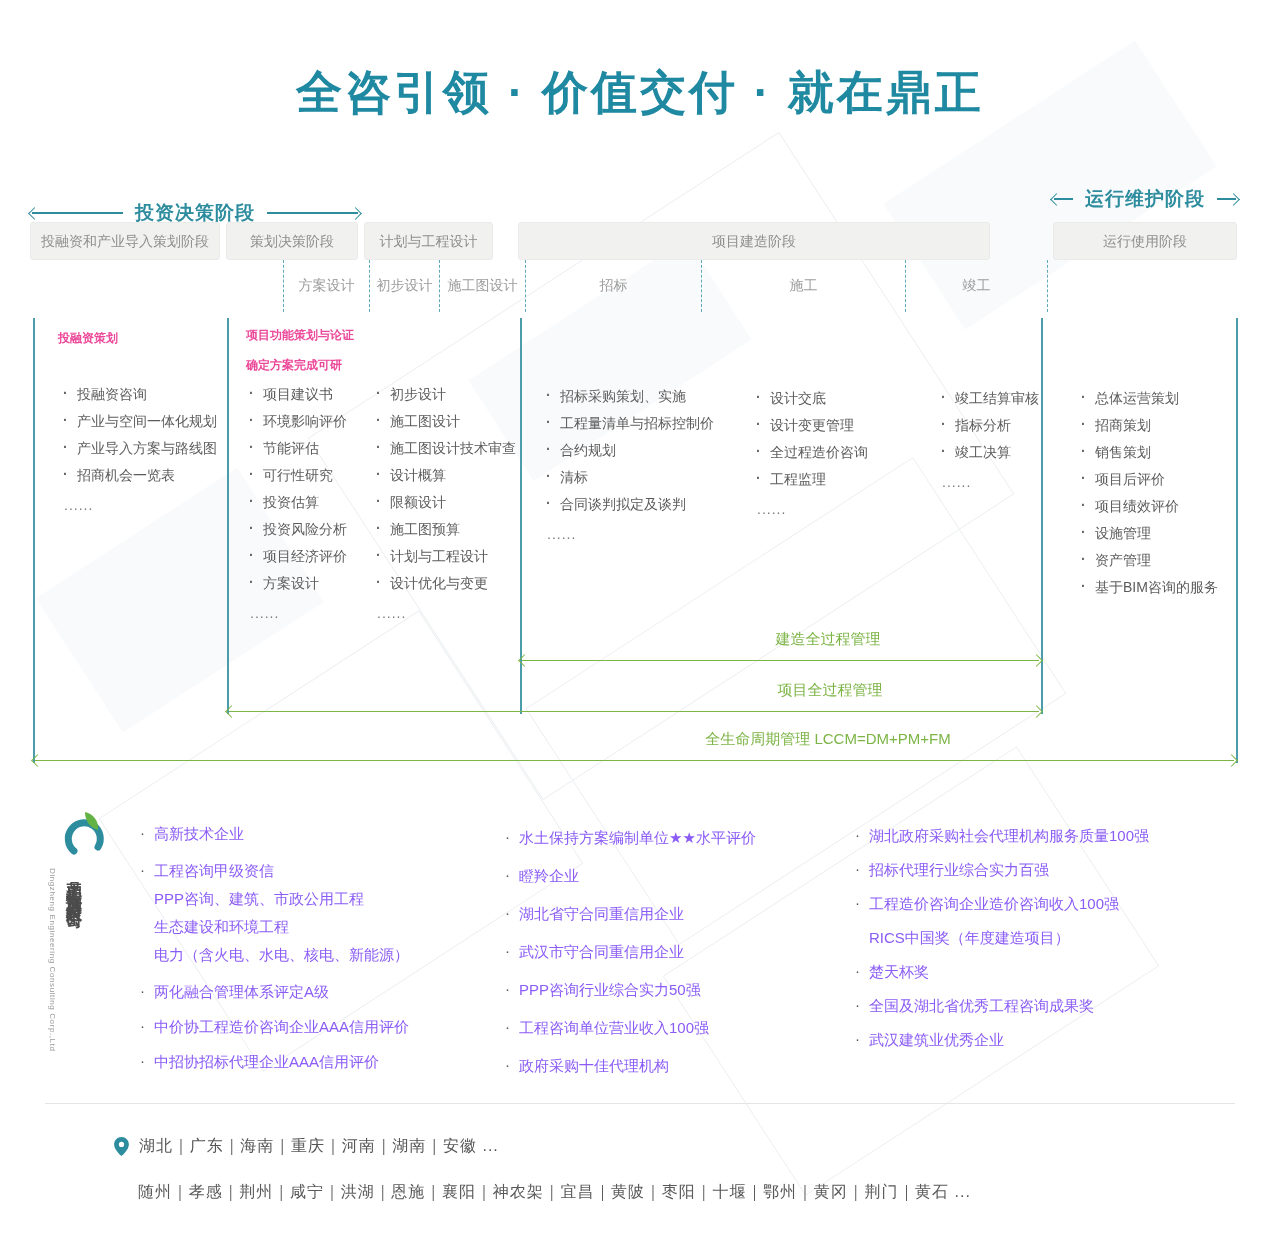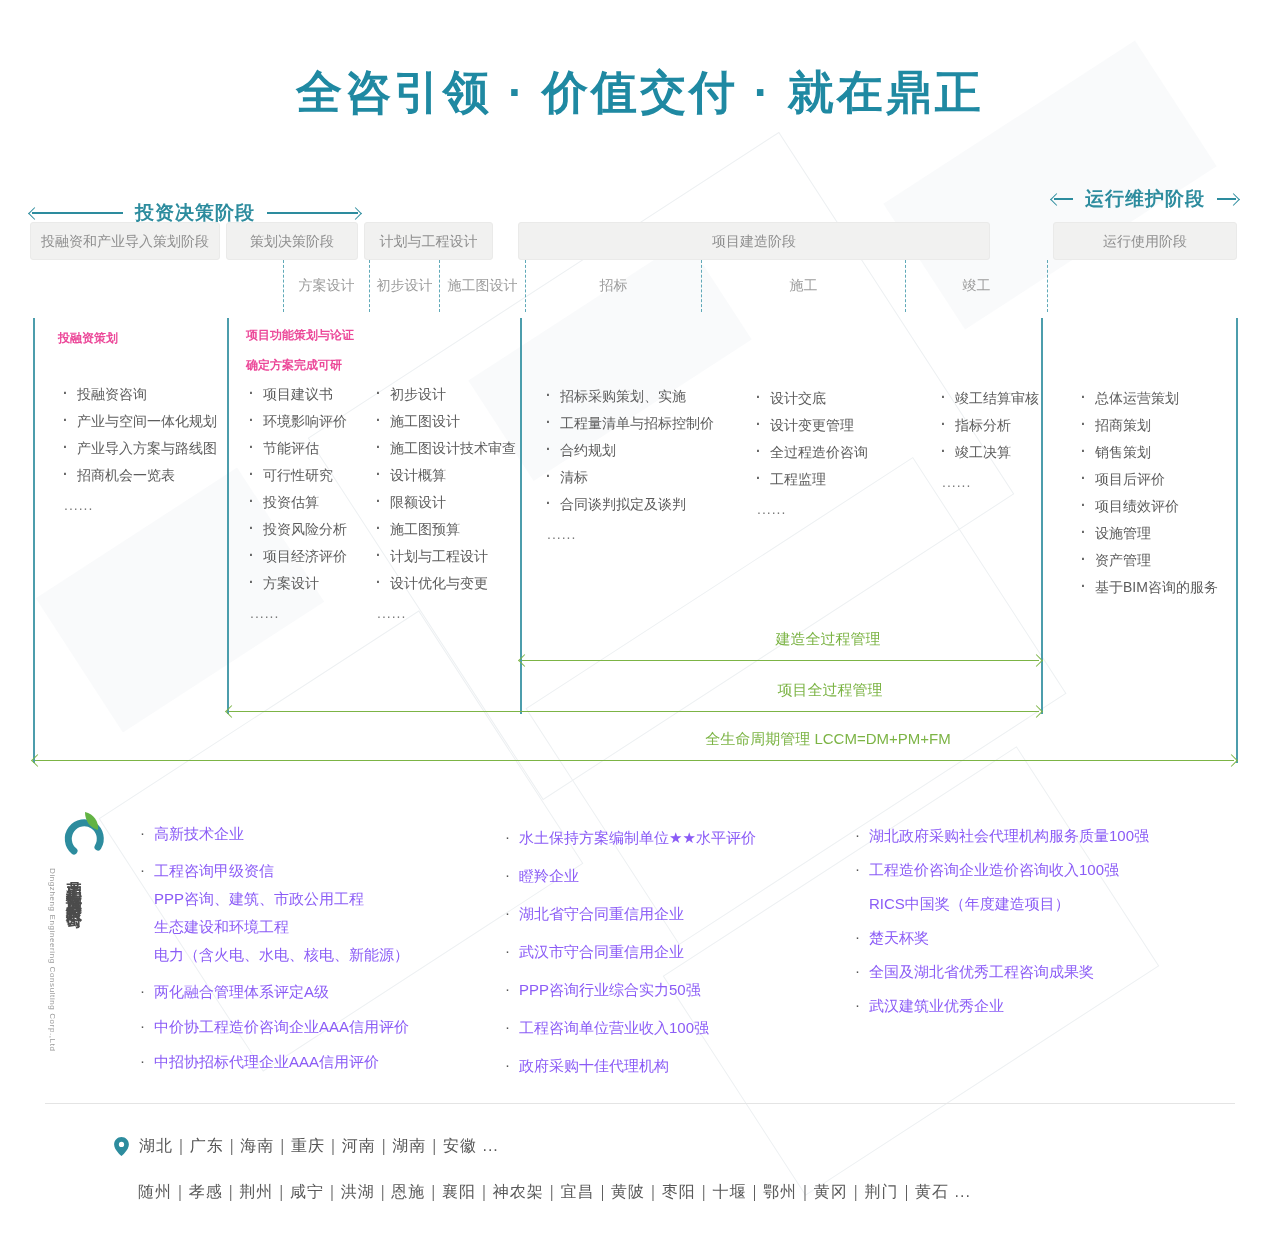--- a/index.html
+++ b/index.html
@@ -241,20 +241,21 @@
       <div class="q mb18">瞪羚企业</div>
       <div class="q mb18">湖北省守合同重信用企业</div>
       <div class="q mb18">武汉市守合同重信用企业</div>
       <div class="q mb18">PPP咨询行业综合实力50强</div>
       <div class="q mb18">工程咨询单位营业收入100强</div>
       <div class="q">政府采购十佳代理机构</div>
     </div>
 
     <div class="qual" style="left:855px;top:826px;">
       <div class="q mb14">湖北政府采购社会代理机构服务质量100强</div>
+      <div class="q mb14">招标代理行业综合实力百强</div>
       <div class="q mb14">工程造价咨询企业造价咨询收入100强</div>
       <div class="q sub mb14">RICS中国奖（年度建造项目）</div>
       <div class="q mb14">楚天杯奖</div>
       <div class="q mb14">全国及湖北省优秀工程咨询成果奖</div>
       <div class="q">武汉建筑业优秀企业</div>
     </div>
 
     <div class="divider"></div>
     <div class="loc-row1">
       <svg width="15" height="19" viewBox="0 0 14 18">

